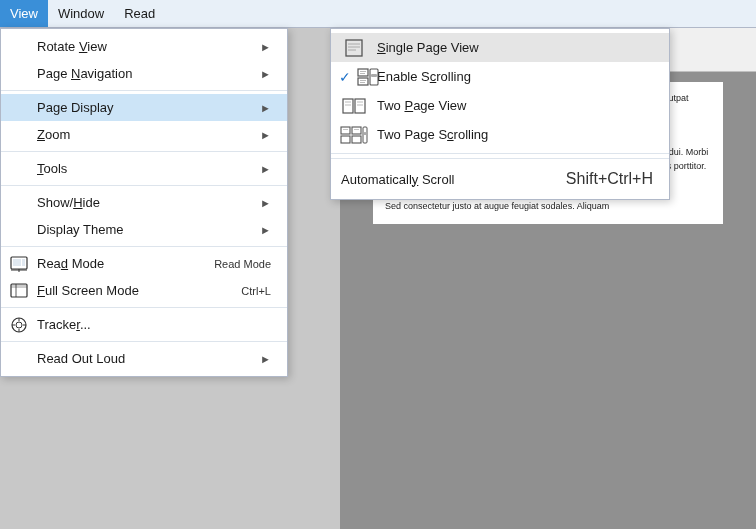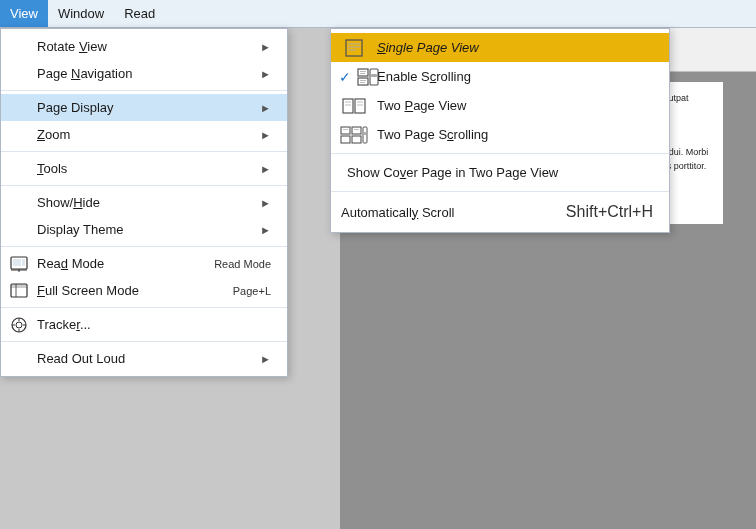--- a/index.html
+++ b/index.html
@@ -166,22 +166,21 @@
     .submenu-item {
       display: flex;
       align-items: center;
       padding: 7px 16px 7px 46px;
       cursor: pointer;
       color: #1a1a1a;
       position: relative;
       white-space: nowrap;
     }
     .submenu-item.highlighted-sub {
-      background: #eab308;
-      font-style: italic;
+      background: #e5e5e5;
     }
     .submenu-item .sub-icon-area {
       position: absolute;
       left: 8px;
       width: 30px;
       height: 28px;
       display: flex;
       align-items: center;
       justify-content: center;
     }
@@ -323,21 +322,21 @@
 
   <div class="menu-item">
     <span class="icon-area">
       <svg width="20" height="20" viewBox="0 0 20 20">
         <rect x="2" y="3" width="16" height="13" rx="1" fill="none" stroke="#333" stroke-width="1.2"></rect>
         <rect x="2" y="3" width="16" height="4" fill="#555" opacity="0.3"></rect>
         <line x1="7" y1="3" x2="7" y2="16" stroke="#333" stroke-width="0.8"></line>
       </svg>
     </span>
     <span class="menu-item-text"><u>F</u>ull Screen Mode</span>
-    <span class="shortcut" style="font-size:11px; color:#333; margin-left:auto;">Page+L</span>
+    <span class="shortcut" style="font-size:11px; color:#333; margin-left:auto;">Ctrl+L</span>
   </div>
 
   <div class="menu-separator"></div>
 
   <div class="menu-item">
     <span class="icon-area">
       <svg width="20" height="20" viewBox="0 0 20 20">
         <circle cx="10" cy="10" r="7" fill="none" stroke="#333" stroke-width="1.2"></circle>
         <circle cx="10" cy="10" r="3" fill="none" stroke="#333" stroke-width="1"></circle>
         <line x1="10" y1="3" x2="10" y2="6" stroke="#333" stroke-width="1"></line>
@@ -415,23 +414,20 @@
         <line x1="3" y1="4.5" x2="8" y2="4.5" stroke="#aaa" stroke-width="0.7"></line>
         <line x1="14" y1="4.5" x2="19" y2="4.5" stroke="#aaa" stroke-width="0.7"></line>
       </svg>
     </span>
     <span>Two Page S<u>c</u>rolling</span>
   </div>
 
   <div class="submenu-separator"></div>
 
 
-  <div class="submenu-item" style="padding-left: 16px;">
-    <span>Show Co<u>v</u>er Page in Two Page View</span>
-  </div>
 
   <div class="submenu-separator"></div>
 
   <div class="submenu-item" style="padding-left: 10px;">
     <span>Automaticall<u>y</u> Scroll</span>
     <span class="sub-shortcut" style="margin-left:auto;">Shift+Ctrl+H</span>
   </div>
 
 </div>
 

